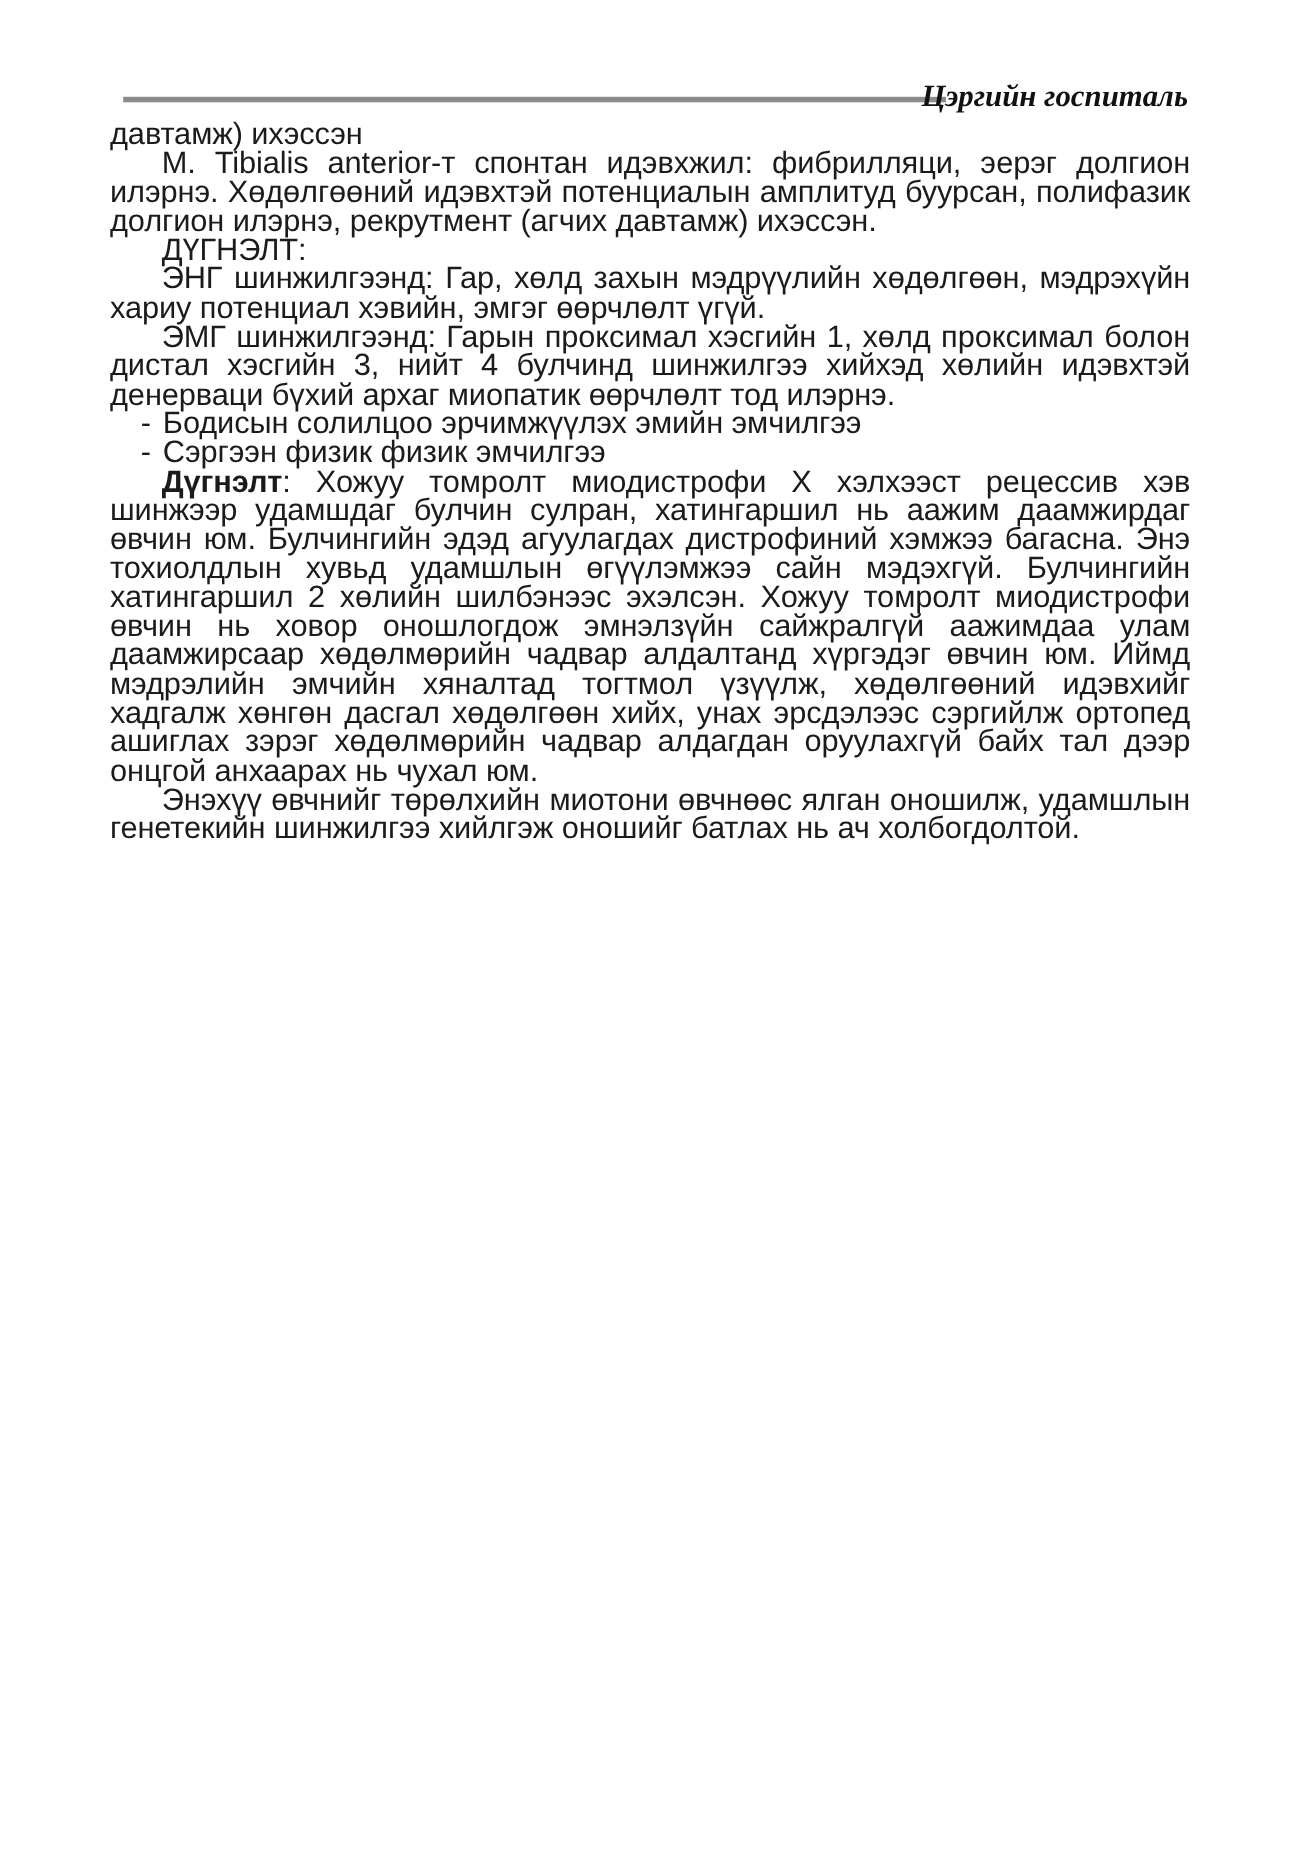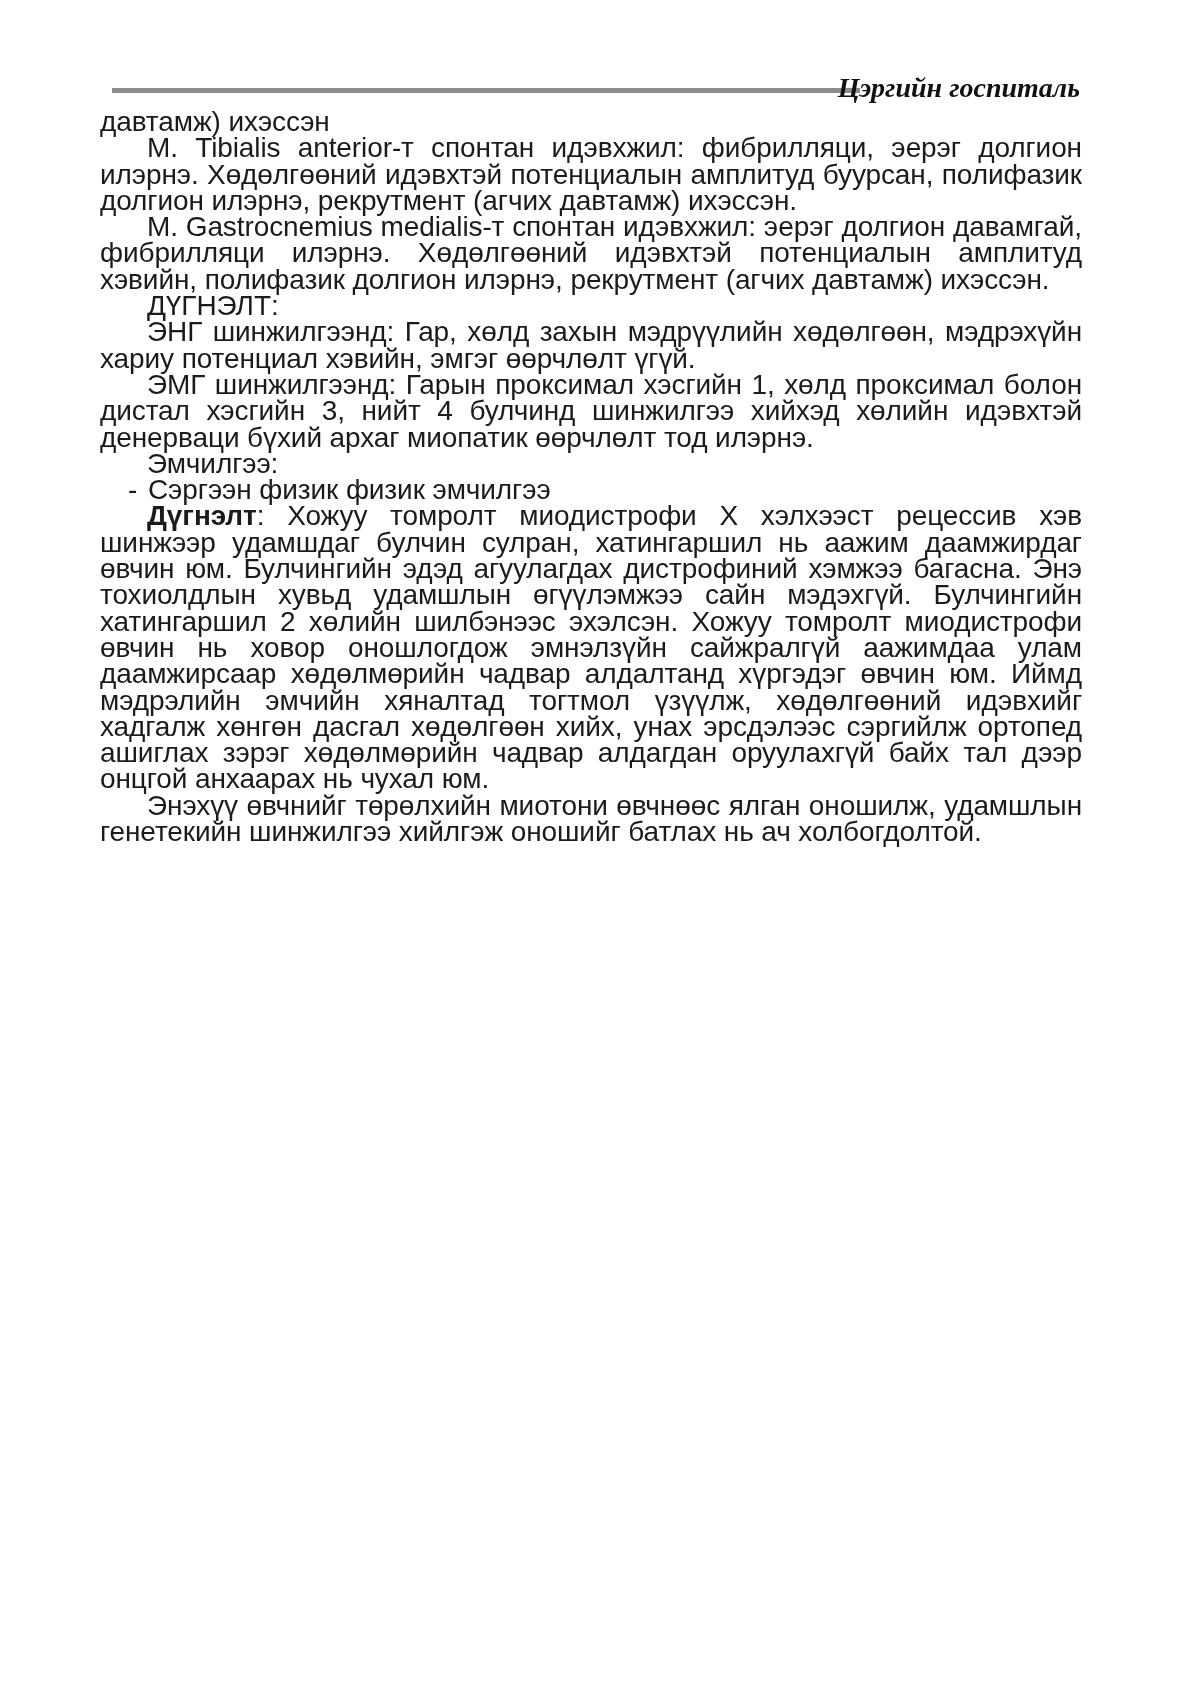--- a/index.html
+++ b/index.html
@@ -76,32 +76,31 @@
 
   <div class="header-rule"></div>
   <div class="header-title">Цэргийн госпиталь</div>
 
   <div class="doc-body">
 
     <p class="no-indent">давтамж) ихэссэн</p>
 
     <p>М. Tibialis anterior-т спонтан идэвхжил: фибрилляци, эерэг долгион илэрнэ. Хөдөлгөөний идэвхтэй потенциалын амплитуд буурсан, полифазик долгион илэрнэ, рекрутмент (агчих давтамж) ихэссэн.</p>
 
-    <p>М. Gastrocnemius medialis-т спонтан идэвхжил: эерэг долгион давамгай, фибрилляци илэрнэ. Хөдөлгөөний идэвхтэй потенциалын амплитуд хэвийн, полифазик долгион илэрнэ, рекрутмент (агчих давтамж) ихэссэн.</p>
 
     <p class="bold-head">ДҮГНЭЛТ:</p>
 
     <p>ЭНГ шинжилгээнд: Гар, хөлд захын мэдрүүлийн хөдөлгөөн, мэдрэхүйн хариу потенциал хэвийн, эмгэг өөрчлөлт үгүй.</p>
 
     <p>ЭМГ шинжилгээнд: Гарын проксимал хэсгийн 1, хөлд проксимал болон дистал хэсгийн 3, нийт 4 булчинд шинжилгээ хийхэд хөлийн идэвхтэй денерваци бүхий архаг миопатик өөрчлөлт тод илэрнэ.</p>
 
 
-    <p>Эмчилгээ:</p>
 
 
+    <p class="bullet"><span class="dash">-</span><span>Бодисын солилцоо эрчимжүүлэх эмийн эмчилгээ</span></p>
 
     <p class="bullet"><span class="dash">-</span><span>Сэргээн физик физик эмчилгээ</span></p>
 
     <p><b>Дүгнэлт</b><span>: Хожуу томролт миодистрофи Х хэлхээст рецессив хэв шинжээр удамшдаг булчин сулран, хатингаршил нь аажим даамжирдаг өвчин юм. Булчингийн эдэд агуулагдах дистрофиний хэмжээ багасна. Энэ тохиолдлын хувьд удамшлын өгүүлэмжээ сайн мэдэхгүй. Булчингийн хатингаршил 2 хөлийн шилбэнээс эхэлсэн. Хожуу томролт миодистрофи өвчин нь ховор оношлогдож эмнэлзүйн сайжралгүй аажимдаа улам даамжирсаар хөдөлмөрийн чадвар алдалтанд хүргэдэг өвчин юм. Иймд мэдрэлийн эмчийн хяналтад тогтмол үзүүлж, хөдөлгөөний идэвхийг хадгалж хөнгөн дасгал хөдөлгөөн хийх, унах эрсдэлээс сэргийлж ортопед ашиглах зэрэг хөдөлмөрийн чадвар алдагдан оруулахгүй байх тал дээр онцгой анхаарах нь чухал юм.</span></p>
 
     <p>Энэхүү өвчнийг төрөлхийн миотони өвчнөөс ялган оношилж, удамшлын генетекийн шинжилгээ хийлгэж оношийг батлах нь ач холбогдолтой.</p>
 
   </div>
 
   <div class="page-number">95</div>

